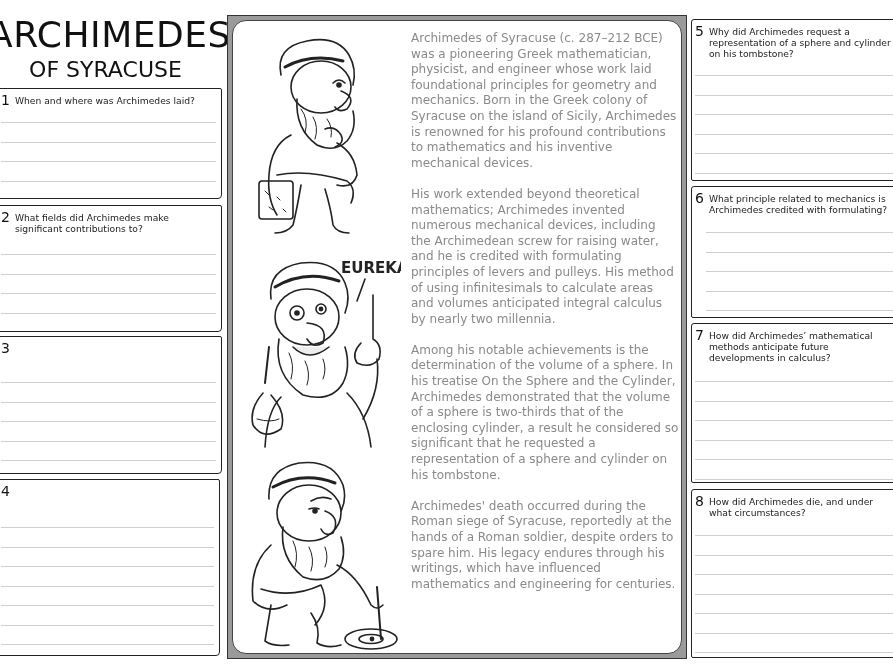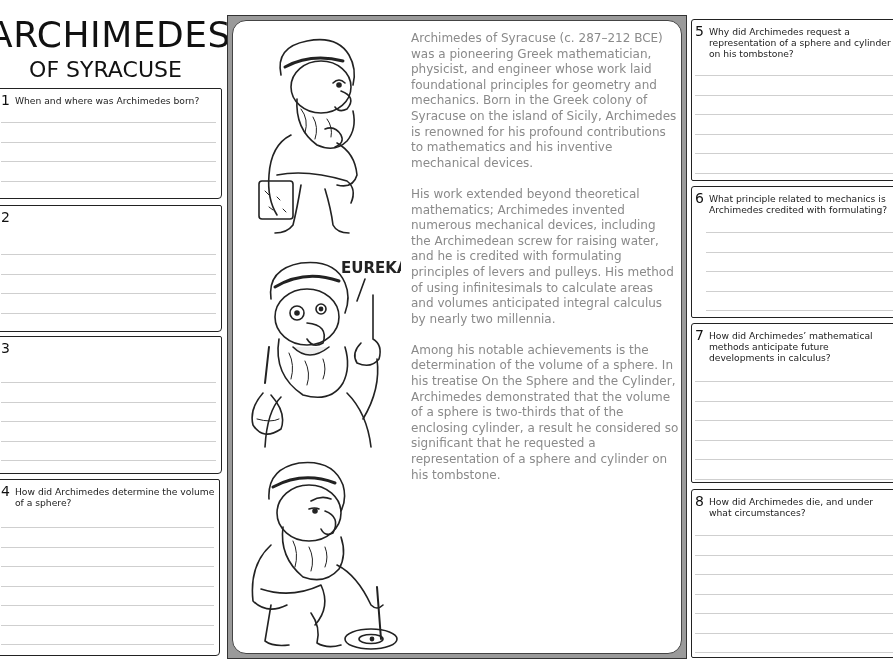--- a/index.html
+++ b/index.html
@@ -27,33 +27,34 @@
 <body>
 
 <div class="title-block">
   <div class="title-main">ARCHIMEDES</div>
   <div class="title-sub">OF SYRACUSE</div>
 </div>
 
 <div class="qbox" style="left:-3px; top:88px; width:225px; height:111px;">
   <div class="qhead">
       <span class="qnum">1</span>
-      <span class="qtext">When and where was Archimedes born?</span>
+      <span class="qtext">When and where was Archimedes laid?</span>
     </div>
   <div class="qlines" style="top:33px;">
     <div class="qline"></div>
       <div class="qline"></div>
       <div class="qline"></div>
       <div class="qline"></div>
   </div>
 </div>
 
 <div class="qbox" style="left:-3px; top:205px; width:225px; height:127px;">
   <div class="qhead">
       <span class="qnum">2</span>
+      <span class="qtext">What fields did Archimedes make significant contributions to?</span>
     </div>
   <div class="qlines" style="top:48px;">
     <div class="qline"></div>
       <div class="qline"></div>
       <div class="qline"></div>
       <div class="qline"></div>
   </div>
 </div>
 
 <div class="qbox" style="left:-3px; top:336px; width:225px; height:138px;">
@@ -65,21 +66,20 @@
       <div class="qline"></div>
       <div class="qline"></div>
       <div class="qline"></div>
       <div class="qline"></div>
   </div>
 </div>
 
 <div class="qbox" style="left:-3px; top:479px; width:223px; height:177px;">
   <div class="qhead">
       <span class="qnum">4</span>
-      <span class="qtext">How did Archimedes determine the volume of a sphere?</span>
     </div>
   <div class="qlines" style="top:47px;">
     <div class="qline"></div>
       <div class="qline"></div>
       <div class="qline"></div>
       <div class="qline"></div>
       <div class="qline"></div>
       <div class="qline"></div>
       <div class="qline"></div>
   </div>
@@ -150,20 +150,21 @@
         <ellipse cx="130" cy="190" rx="26" ry="10"></ellipse>
         <ellipse cx="130" cy="190" rx="12" ry="4.5"></ellipse>
         <circle cx="131" cy="190" r="1.6" fill="#222"></circle>
       </g>
     </svg>
 
     <div class="essay">
       <p>Archimedes of Syracuse (c. 287–212 BCE) was a pioneering Greek mathematician, physicist, and engineer whose work laid foundational principles for geometry and mechanics. Born in the Greek colony of Syracuse on the island of Sicily, Archimedes is renowned for his profound contributions to mathematics and his inventive mechanical devices.</p>
       <p>His work extended beyond theoretical mathematics; Archimedes invented numerous mechanical devices, including the Archimedean screw for raising water, and he is credited with formulating principles of levers and pulleys. His method of using infinitesimals to calculate areas and volumes anticipated integral calculus by nearly two millennia.</p>
       <p>Among his notable achievements is the determination of the volume of a sphere. In his treatise On the Sphere and the Cylinder, Archimedes demonstrated that the volume of a sphere is two-thirds that of the enclosing cylinder, a result he considered so significant that he requested a representation of a sphere and cylinder on his tombstone.</p>
+      <p>Archimedes' death occurred during the Roman siege of Syracuse, reportedly at the hands of a Roman soldier, despite orders to spare him. His legacy endures through his writings, which have influenced mathematics and engineering for centuries.</p>
     </div>
   </div>
 </div>
 
 <div class="qbox" style="left:691px; top:19px; width:210px; height:162px;">
   <div class="qhead">
       <span class="qnum">5</span>
       <span class="qtext">Why did Archimedes request a representation of a sphere and cylinder on his tombstone?</span>
     </div>
   <div class="qlines" style="top:55px;">

